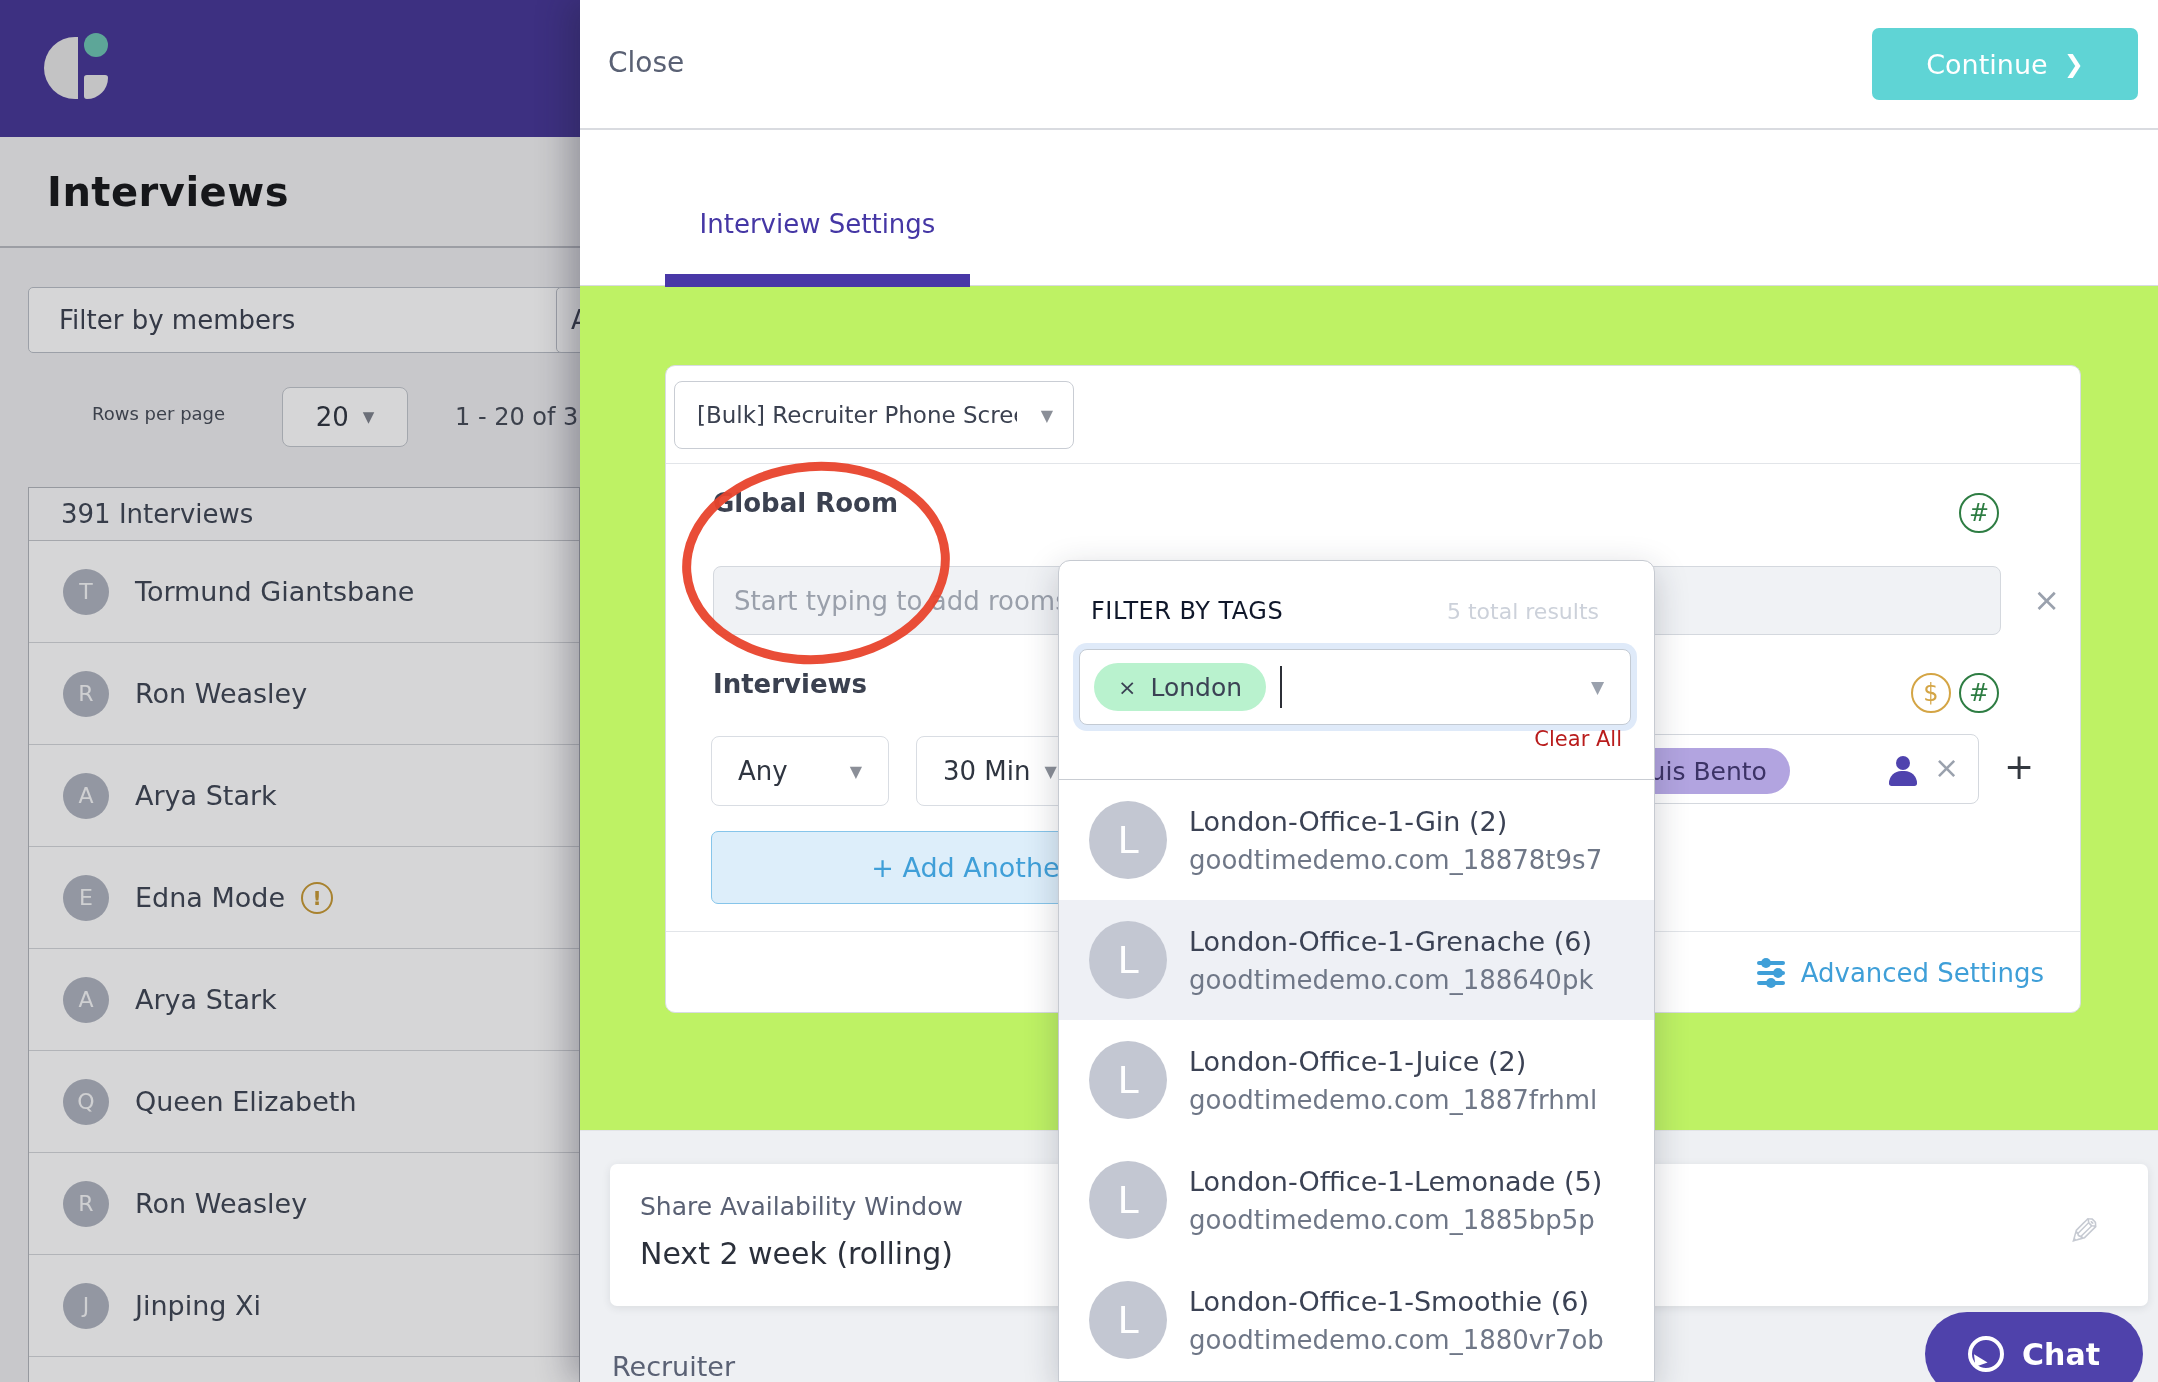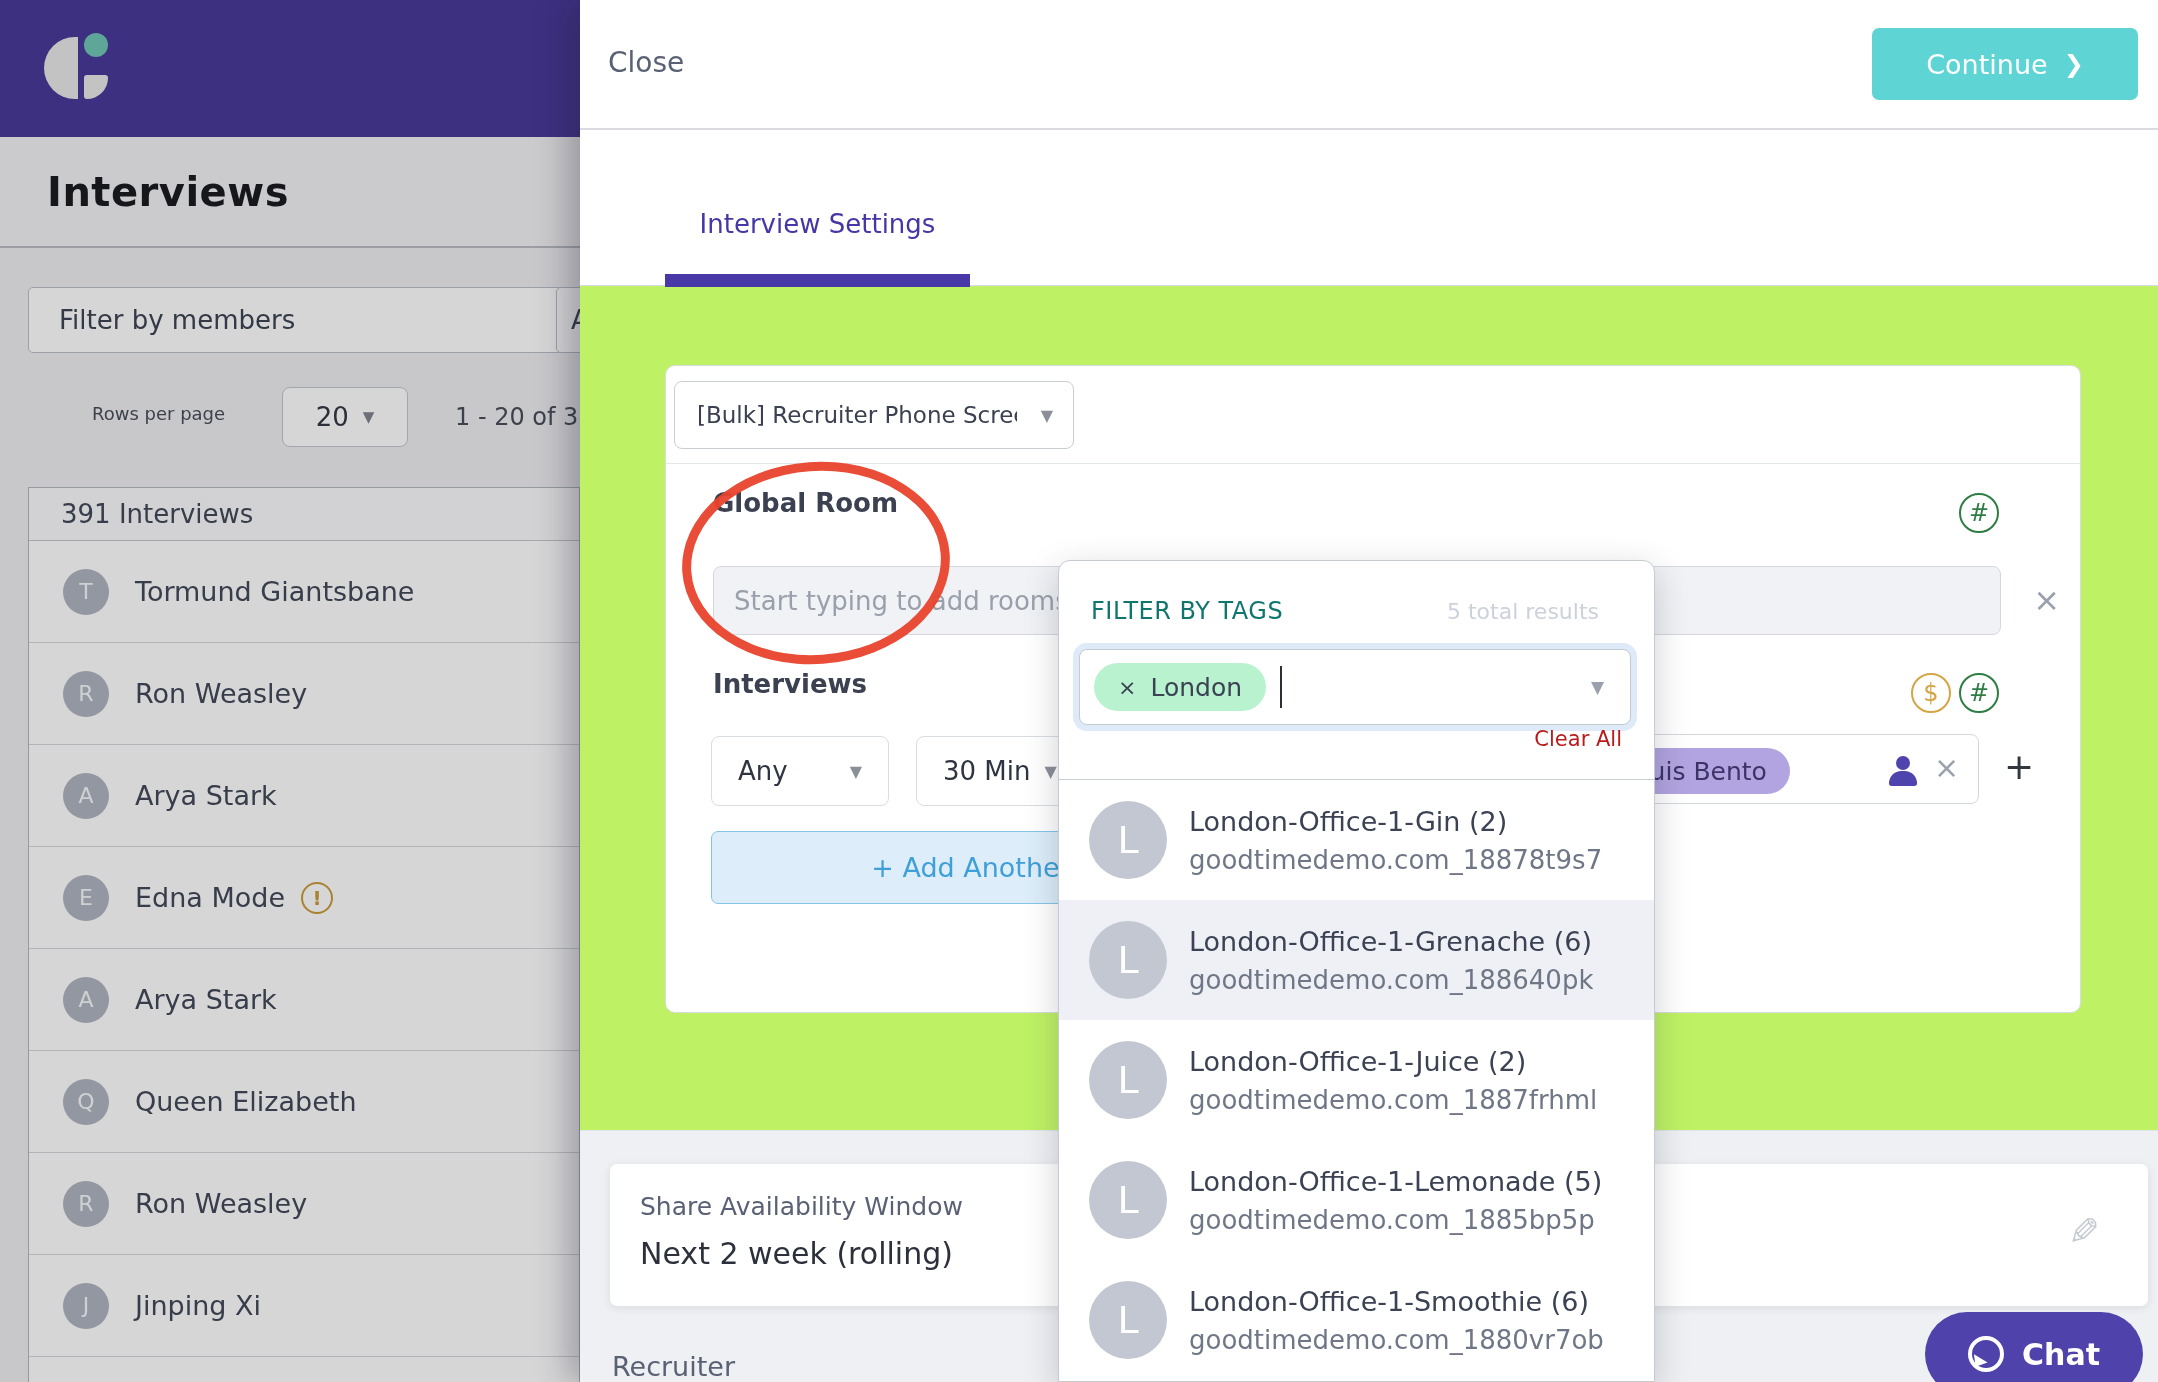--- a/index.html
+++ b/index.html
@@ -87,21 +87,21 @@
   .share-value { position:absolute; left:30px; top:72px; font-size:30px; color:#2b303b; }
   .pencil-ic { position:absolute; right:48px; top:46px; font-size:38px; color:#c6cad2; transform:scaleX(-1); cursor:pointer; }
   .recruiter-label { position:absolute; left:32px; top:220px; font-size:27px; color:#5a6174; }
   .chat-btn { position:absolute; left:1345px; top:1312px; width:218px; height:84px; border-radius:42px; background:#4f42ab; display:flex; align-items:center; justify-content:center; gap:18px; cursor:pointer; z-index:45; }
   .chat-label { color:#fff; font-size:30px; font-weight:bold; }
   .bubble-ic { position:relative; width:36px; height:36px; border:4px solid #fff; border-radius:50%; }
   .bubble-ic::after { content:""; position:absolute; left:-4px; bottom:-7px; width:0; height:0; border:8px solid transparent; border-top:10px solid #fff; transform:rotate(32deg); }
 
   
   .popup { position:absolute; left:1058px; top:560px; width:597px; height:822px; background:#fff; border:1.5px solid #c6cad1; border-radius:12px 12px 0 0; box-shadow:0 10px 34px rgba(30,35,55,.22); z-index:60; overflow:hidden; }
-  .popup-title { position:absolute; left:32px; top:36px; font-size:24px; color:#0f766e; letter-spacing:.5px; }
+  .popup-title { position:absolute; left:32px; top:36px; font-size:24px; color:#0f172a; letter-spacing:.5px; }
   .popup-results { position:absolute; right:55px; top:38px; font-size:22px; color:#ccd1da;text-align:center; }
   .tag-input { position:absolute; left:20px; top:88px; width:552px; height:76px; background:#fff; border:1px solid #c3cad3; border-radius:8px; box-shadow:0 0 0 6px #dfeaf9; display:flex; align-items:center; padding:0 56px 0 14px; }
   .tag-chip { height:48px; border-radius:24px; background:#b9f2ce; color:#3b4254; font-size:25px; display:flex; align-items:center; gap:14px; padding:0 24px; }
   .tag-chip .x { font-size:22px; cursor:pointer; }
   .caret { width:2px; height:42px; background:#2c2f36; margin-left:14px; }
   .tag-input .chev { position:absolute; right:26px; font-size:17px; color:#9aa1ad; }
   .clear-all { position:absolute; right:32px; top:166px; font-size:21px; color:#b91c1c; cursor:pointer; }
   .room-list { position:absolute; left:0; top:218px; width:100%; border-top:1px solid #c9cdd3; }
   .room-row { position:relative; height:120px; padding-left:30px; display:flex; align-items:center; cursor:pointer; background:#fff; }
   .room-row.highlighted { background:#eef0f5; }
@@ -230,20 +230,30 @@
       </div>
 
       <div class="assignee-box"></div>
       <div class="assignee-chip">Luis Bento</div>
       <div class="person-ic"></div>
       <span class="assignee-x">×</span>
       <span class="plus-btn">+</span>
 
       <div class="add-another">+ Add Another</div>
 
+      <div class="adv-row">
+        <div class="adv-link">
+          <span class="sliders-ic">
+              <i class="s1"></i>
+              <i class="s2"></i>
+              <i class="s3"></i>
+            </span>
+          <span class="adv-label">Advanced Settings</span>
+        </div>
+      </div>
     </div>
 
     <div class="band">
       <div class="share-card">
         <span class="share-label">Share Availability Window</span>
         <span class="share-value">Next 2 week (rolling)</span>
         <span class="pencil-ic">✎</span>
       </div>
       <span class="recruiter-label">Recruiter</span>
     </div>

